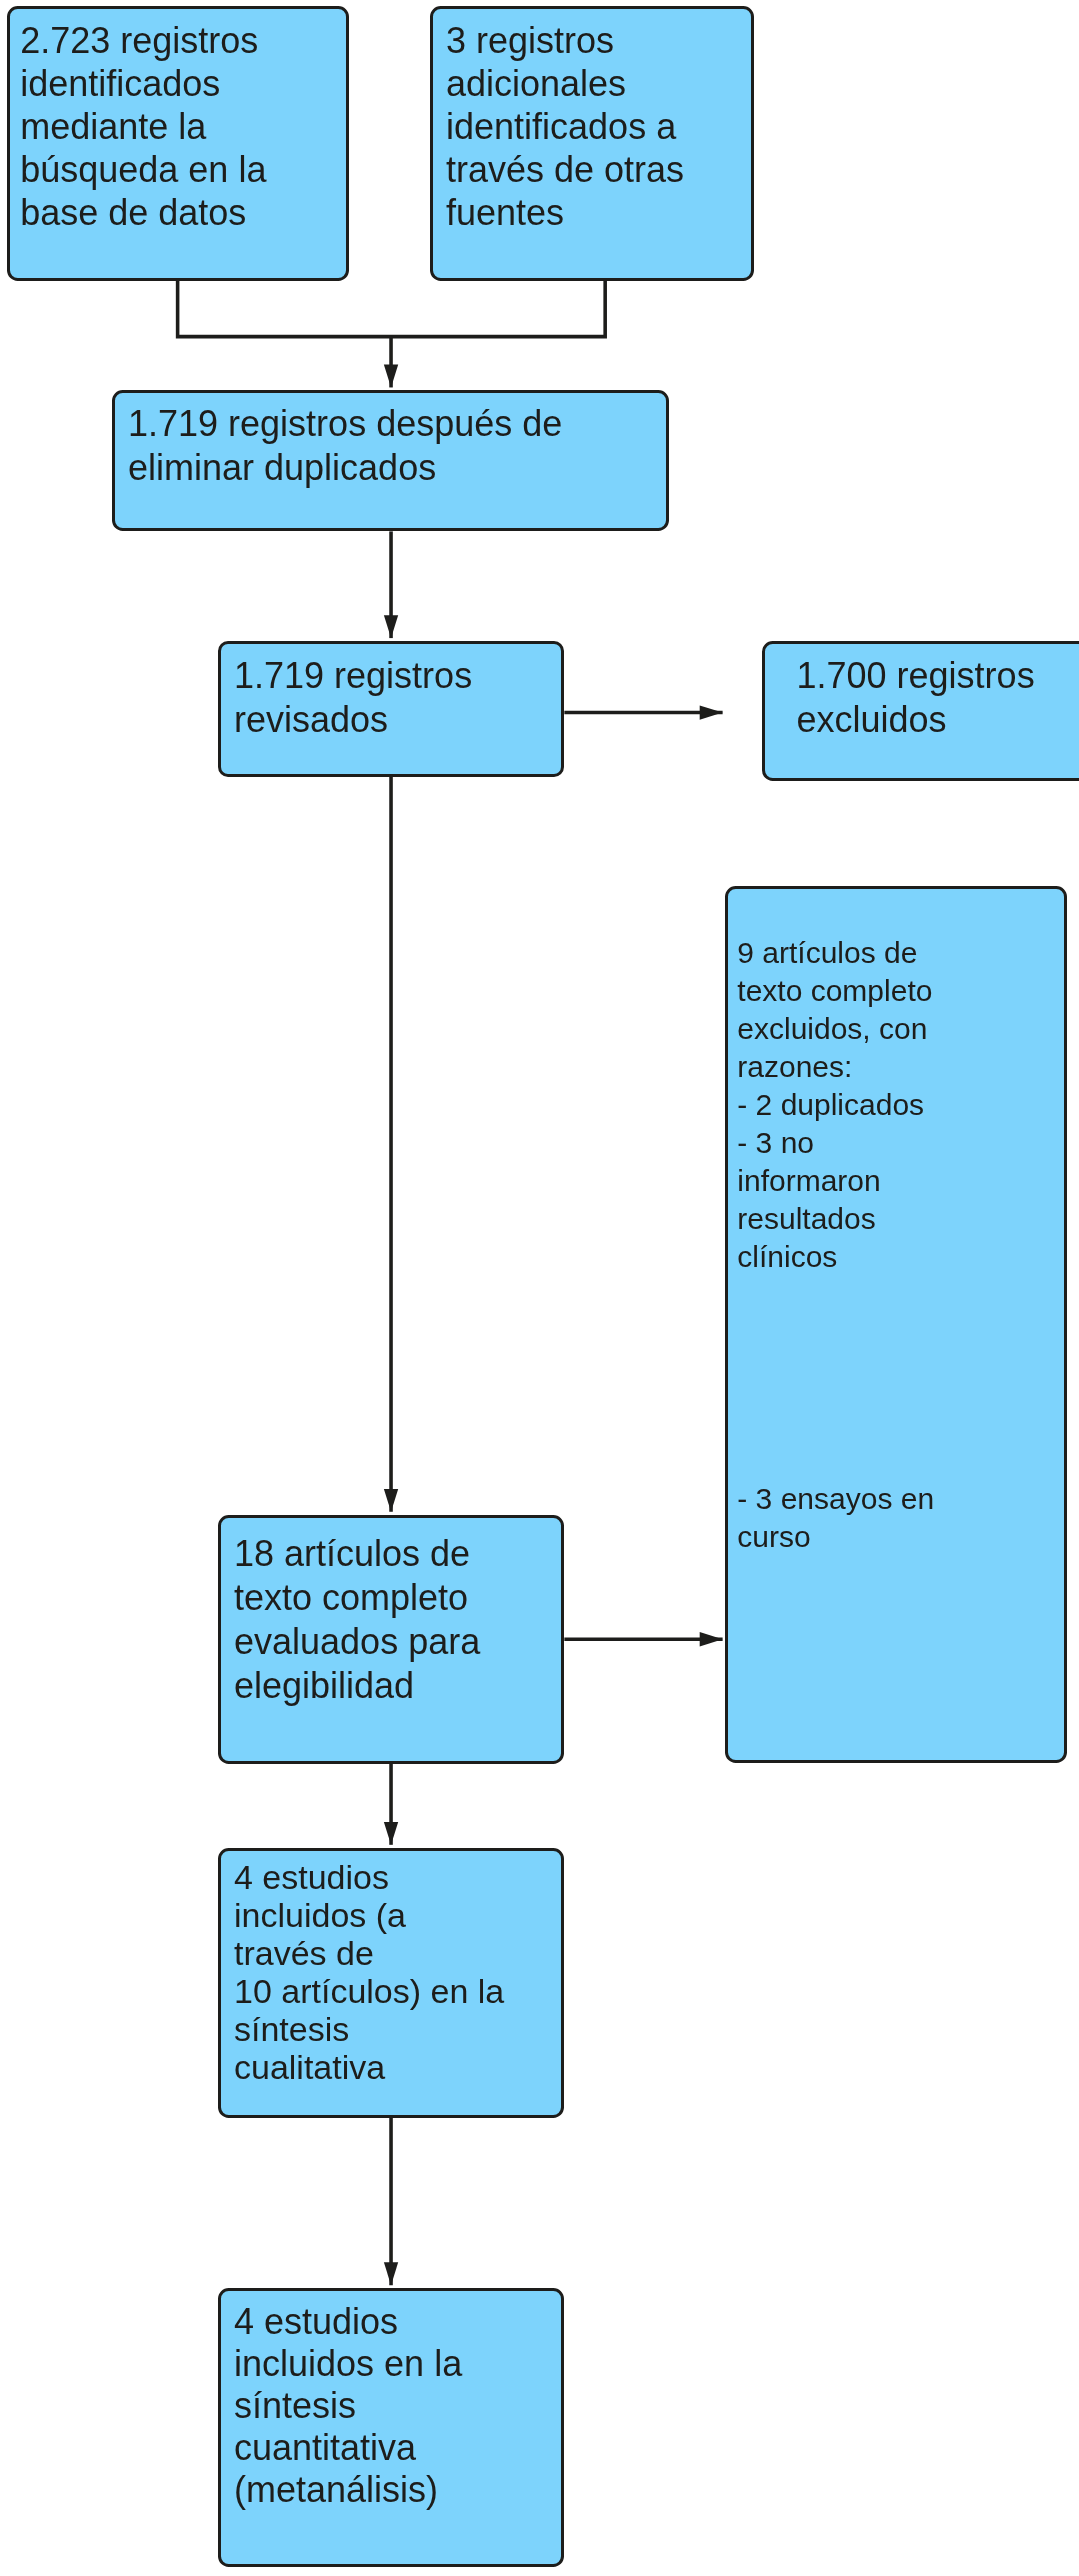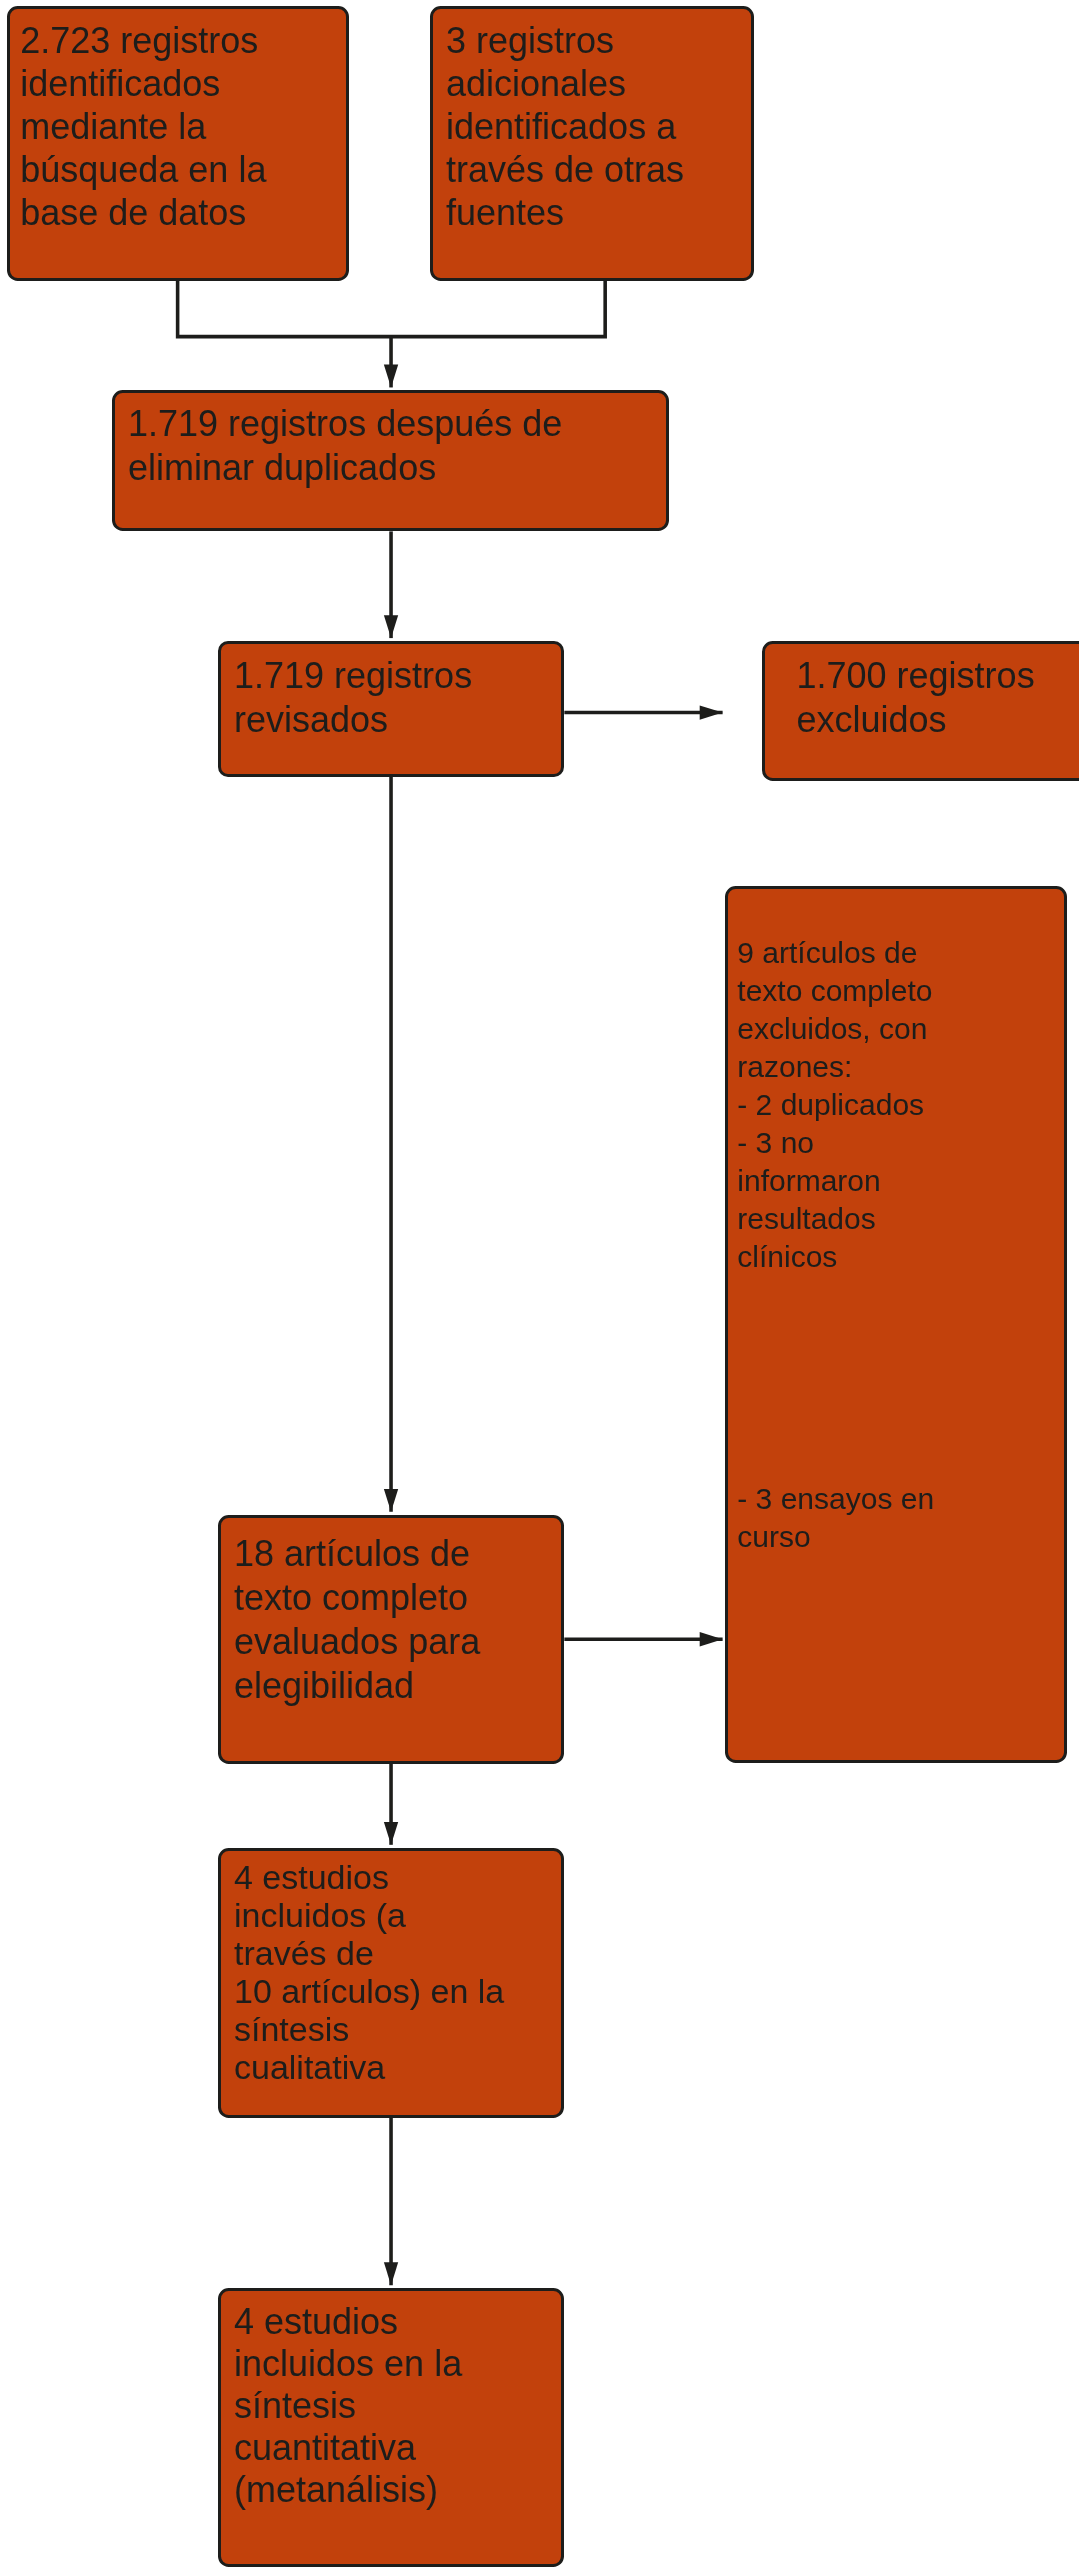--- a/index.html
+++ b/index.html
@@ -20,21 +20,21 @@
   }
   #connectors path, #connectors polyline, #connectors line {
     stroke: #1d1d1b;
     stroke-width: 5;
     fill: none;
   }
   #connectors .head { fill: #1d1d1b; stroke: none; }
   .box {
     position: absolute;
     box-sizing: border-box;
-    background: #c2410c;
+    background: #7dd3fc;
     border: 3.6px solid #1d1d1b;
     border-radius: 10.7px;
     white-space: pre-line;
     font-size: 36px;
     line-height: 43px;
     letter-spacing: 0;
   }
   .b-identified-db    { left: 7.2px;   top: 5.7px;    width: 342px;  height: 275px;  padding: 10px 4.3px 0 10px; }
   .b-identified-other { left: 430px;  top: 5.7px;    width: 324px;  height: 275px;  padding: 10px 20px 0 13px; }
   .b-dedup            { left: 112px;  top: 390px;  width: 557px;  height: 141px;  padding: 8.6px 4.3px 0 13px; line-height: 44px; }

